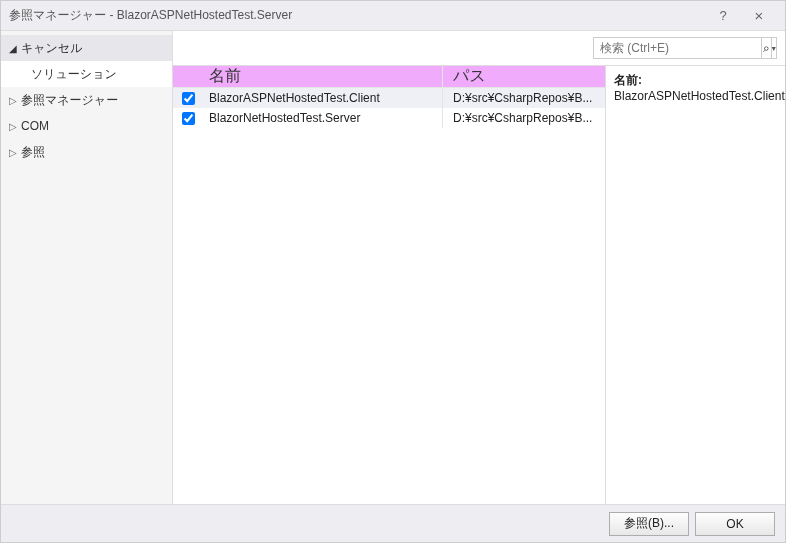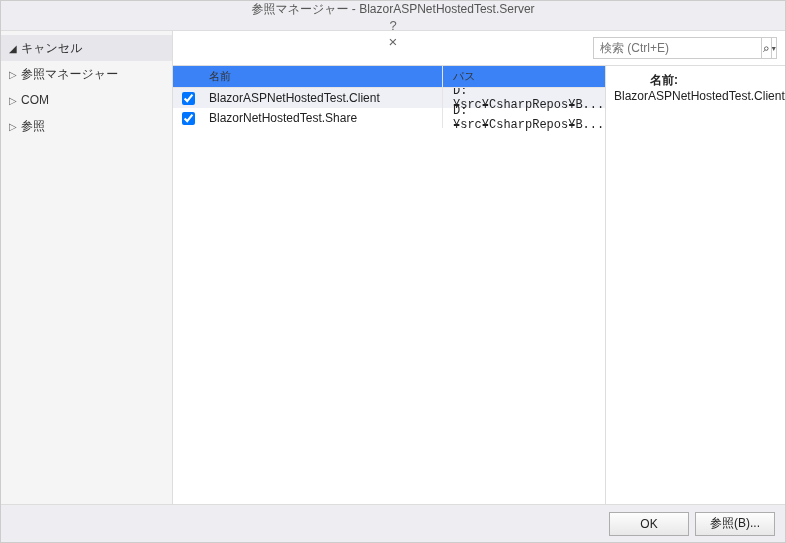--- a/index.html
+++ b/index.html
@@ -1,63 +1,66 @@
 <!DOCTYPE html>
 <html><head>
 <meta charset="utf-8">
 <style>
 * { box-sizing: border-box; margin: 0; padding: 0; font-family: "Yu Gothic UI", "Meiryo", sans-serif; }
 body { width: 786px; height: 543px; background: #fff; border: 1px solid #ccc; display: flex; flex-direction: column; overflow: hidden; }
-.titlebar { height: 30px; background: #eeeef2; display: flex; align-items: center; padding: 0 8px; color: #555; font-size: 12px; border-bottom: 1px solid #ddd; flex-direction: column; }
+.titlebar { height: 30px; background: #eeeef2; display: flex; align-items: center; padding: 0 8px; color: #555; font-size: 12px; border-bottom: 1px solid #ddd; }
 .titlebar .title { flex: 1; }
 .titlebar .tb-btn { width: 36px; text-align: center; color: #666; font-size: 13px; cursor: pointer; }
 .titlebar .tb-btn.close { font-size: 15px; }
 .content { flex: 1; display: flex; min-height: 0; }
 .sidebar { width: 172px; background: #f5f5f5; border-right: 1px solid #ddd; padding-top: 4px; }
 .side-item { display: flex; align-items: center; height: 26px; padding-left: 8px; font-size: 12px; color: #333; cursor: pointer; }
 .side-item.expanded { background: #e6e6eb; }
 .side-item .arrow { width: 12px; font-size: 10px; color: #666; }
 .side-item .arrow.open { color: #333; }
 .side-sub { display: flex; align-items: center; height: 26px; padding-left: 30px; font-size: 12px; color: #333; background: #fff; cursor: pointer; }
 .main { flex: 1; display: flex; flex-direction: column; min-width: 0; }
 .searchrow { height: 34px; display: flex; justify-content: flex-end; align-items: center; padding-right: 8px; }
 .searchbox { width: 184px; height: 22px; border: 1px solid #ccc; display: flex; align-items: flex-end; background: #fff; }
 .searchbox input { flex: 1; border: none; outline: none; font-size: 12px; padding: 0 6px; color: #888; height: 100%; }
 .search-icon { width: 18px; text-align: center; font-size: 12px; color: #333; border-left: 1px solid #ccc; height: 100%; display:flex; align-items:center; justify-content:center; cursor: pointer; }
 .search-drop { width: 10px; text-align: center; font-size: 8px; color: #555; border-left: 1px solid #ccc; height: 100%; display:flex; align-items:center; justify-content:center; cursor: pointer; }
 .listsplit { flex: 1; display: flex; min-height: 0; }
 .listarea { flex: 1; display: flex; flex-direction: column; border-top: 1px solid #ddd; min-width: 0; }
-.colheaders { display: flex; height: 22px; background: #3b82f6; border-bottom: 1px solid #e5e5e5; font-size: 11px; color: #333; align-items: center; }
+.colheaders { display: flex; height: 22px; background: #f0abfc; border-bottom: 1px solid #e5e5e5; font-size: 16px; color: #333; align-items: center; }
 .chk-col { width: 30px; }
 .name-col { width: 240px; padding-left: 6px; border-right: 1px solid #e5e5e5; height: 100%; display:flex; align-items:center; }
-.path-col { flex: 1; padding-left: 10px; height: 100%; display:flex; align-items:center;font-family:Liberation Mono, monospace; }
+.path-col { flex: 1; padding-left: 10px; height: 100%; display:flex; align-items:center; }
 .listrows { flex: 1; overflow: auto; }
 .row { display: flex; height: 20px; align-items: center; font-size: 12px; color: #222; }
 .row.selected { background: #eef0f5; }
 .row .chk-col { display:flex; align-items:center; justify-content:center; }
 .row input[type=checkbox] { width: 13px; height: 13px; }
 .details { width: 180px; border-left: 1px solid #ddd; border-top: 1px solid #ddd; padding: 6px 8px; font-size: 12px; color: #222; }
-.details .lbl { font-weight: bold; margin-left: 36px; }
+.details .lbl { font-weight: bold; }
 .footer { height: 38px; border-top: 1px solid #ddd; display: flex; justify-content: flex-end; align-items: center; padding-right: 10px; gap: 6px; background: #eeeef2; }
 .btn { min-width: 80px; height: 24px; border: 1px solid #adadad; background: linear-gradient(#fdfdfd,#e8e8e8); font-size: 12px; color: #222; cursor: pointer; padding: 0 10px; }
 </style>
 </head>
 <body>
 
 <div class="titlebar">
   <div class="title">参照マネージャー - BlazorASPNetHostedTest.Server</div>
   <div class="tb-btn">?</div>
   <div class="tb-btn close">×</div>
 </div>
 
 <div class="content">
   <div class="sidebar">
     <div class="side-item expanded">
       <span class="arrow open">◢</span>
       <span>キャンセル</span>
+    </div>
+    <div class="side-sub">
+      <span>ソリューション</span>
     </div>
     <div class="side-item">
       <span class="arrow">▷</span>
       <span>参照マネージャー</span>
     </div>
     <div class="side-item">
       <span class="arrow">▷</span>
       <span>COM</span>
     </div>
     <div class="side-item">
@@ -86,29 +89,29 @@
             <div class="chk-col">
                 <input type="checkbox" checked="" style="">
               </div>
             <div class="name-col">BlazorASPNetHostedTest.Client</div>
             <div class="path-col">D:¥src¥CsharpRepos¥B...</div>
           </div>
           <div class="row">
             <div class="chk-col">
                 <input type="checkbox" checked="" style="">
               </div>
-            <div class="name-col">BlazorNetHostedTest.Share</div>
+            <div class="name-col">BlazorNetHostedTest.Server</div>
             <div class="path-col">D:¥src¥CsharpRepos¥B...</div>
           </div>
         </div>
       </div>
       <div class="details">
         <div class="lbl">名前:</div>
         <div>BlazorASPNetHostedTest.Client</div>
       </div>
     </div>
   </div>
 </div>
 
 <div class="footer">
+  <button class="btn">参照(B)...</button>
   <button class="btn">OK</button>
-  <button class="btn">参照(B)...</button>
 </div>
 
 </body></html>

